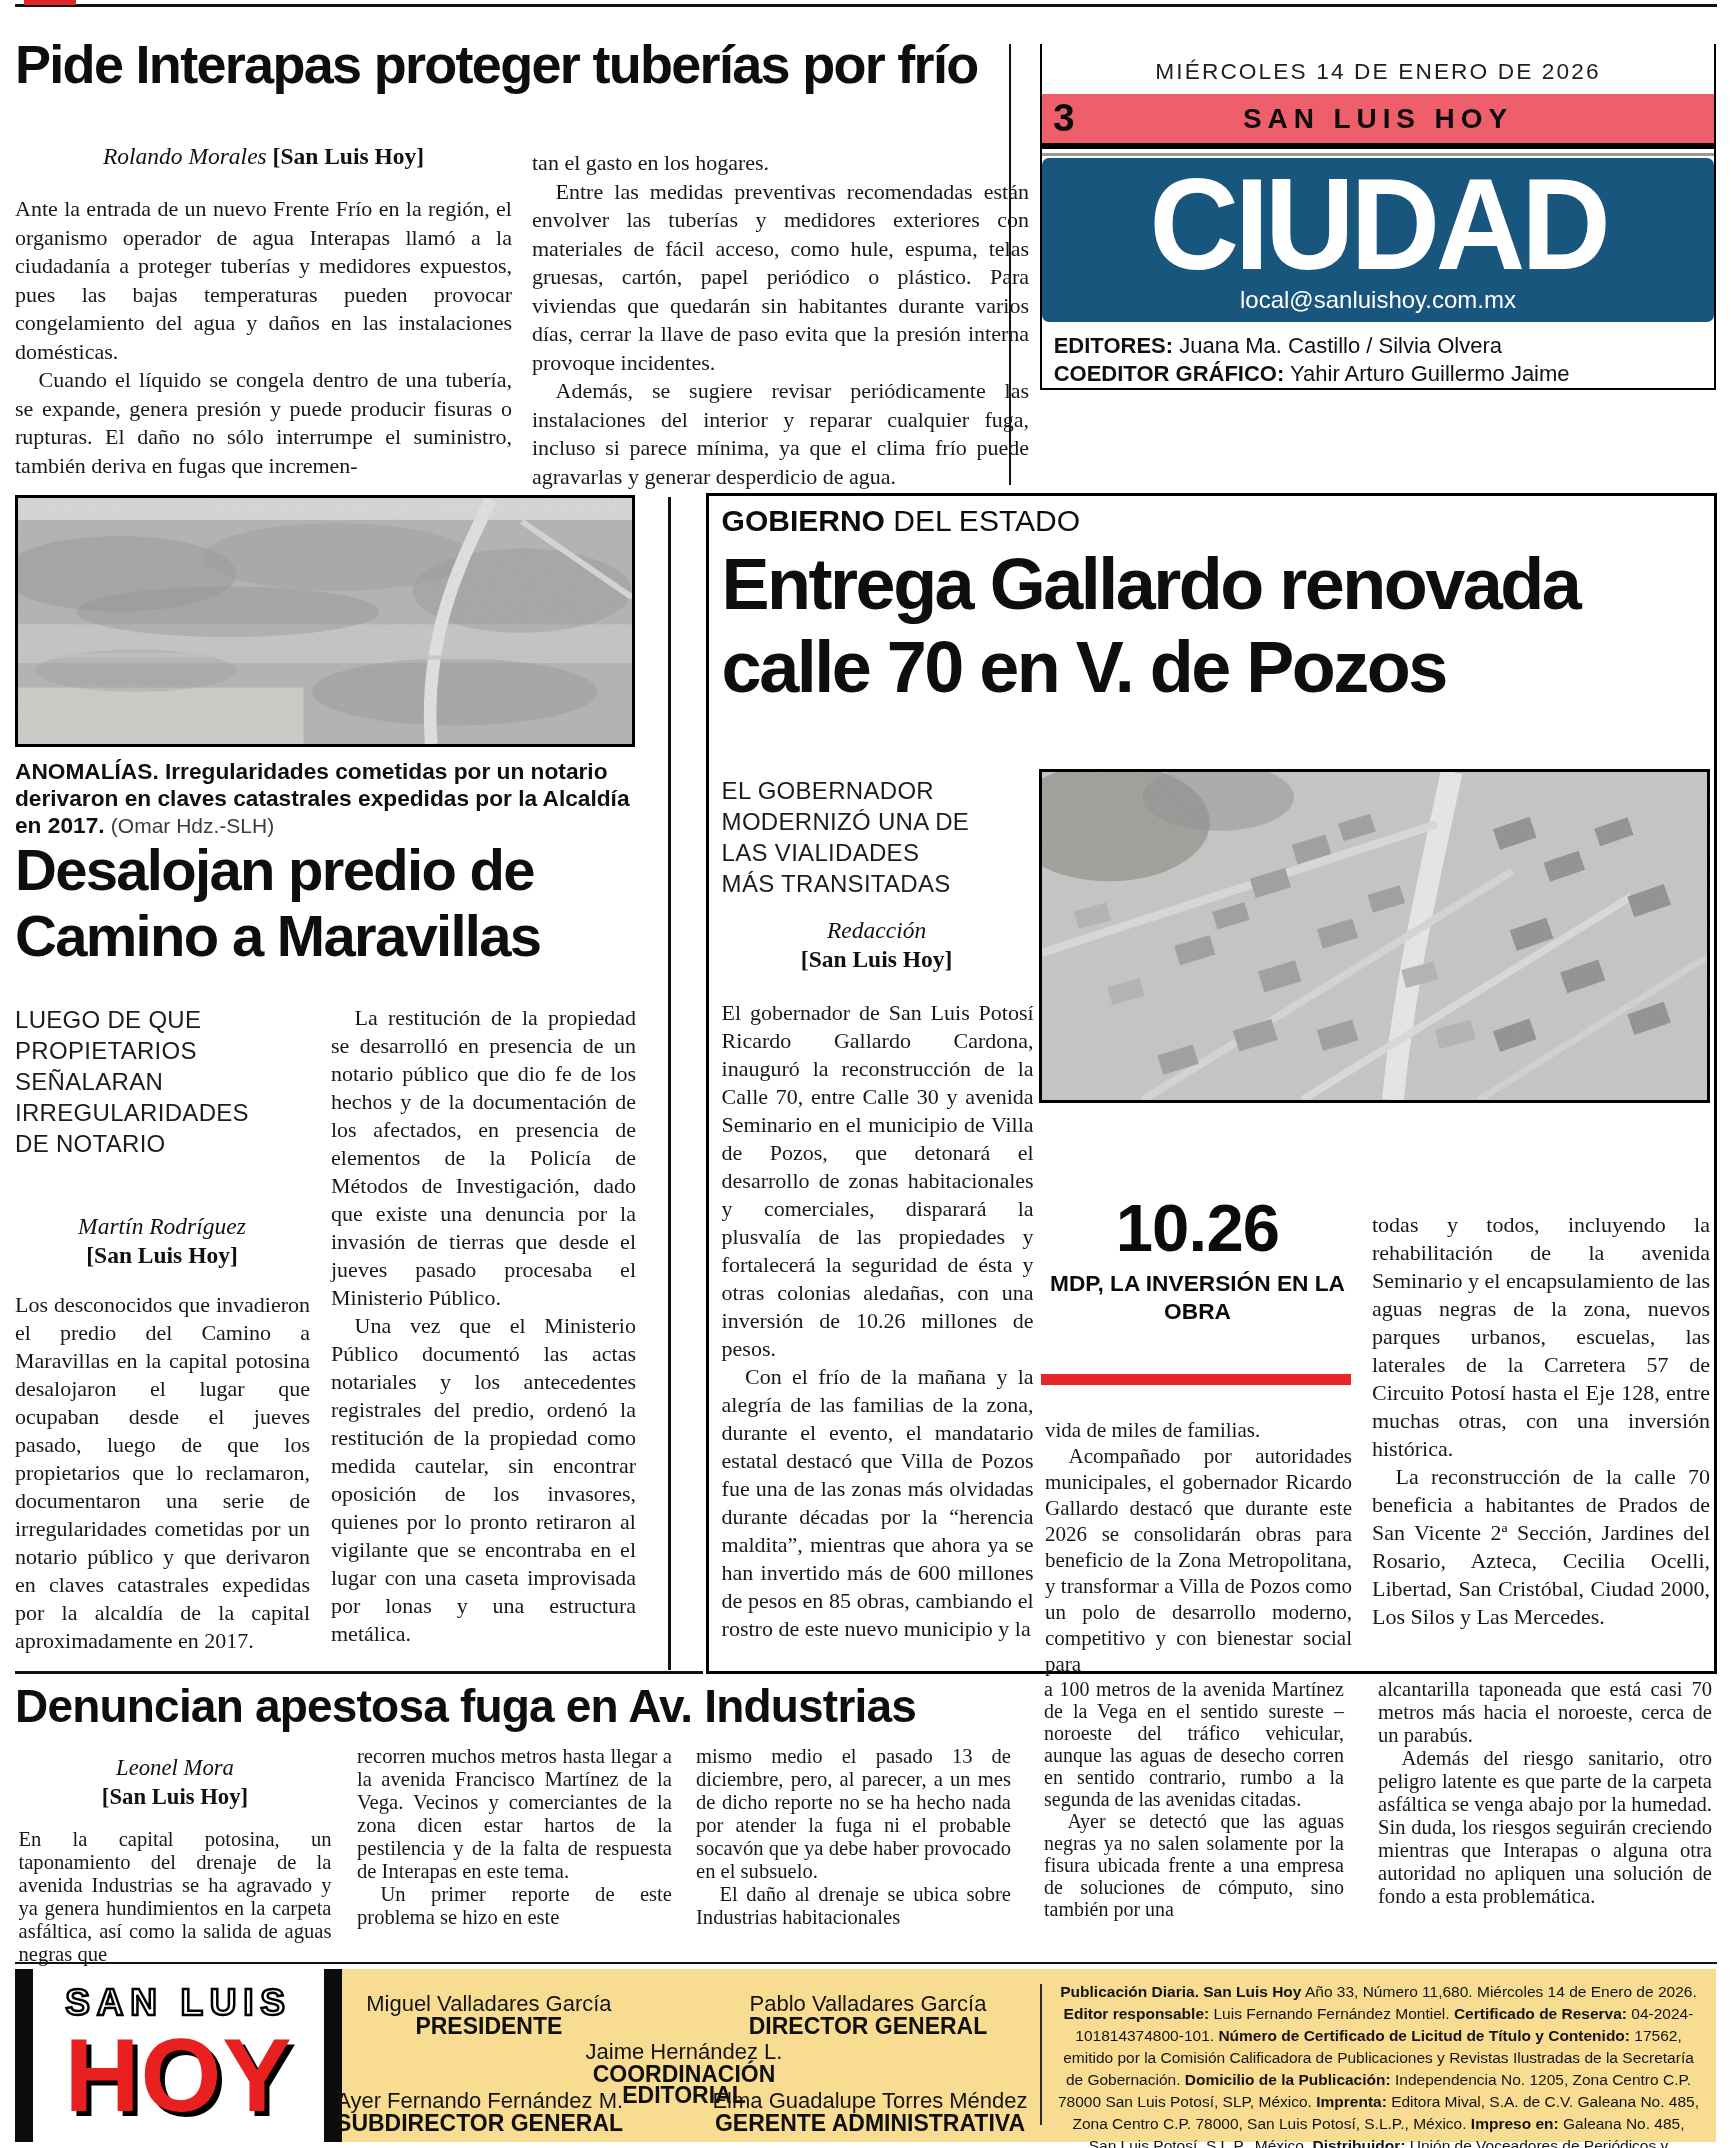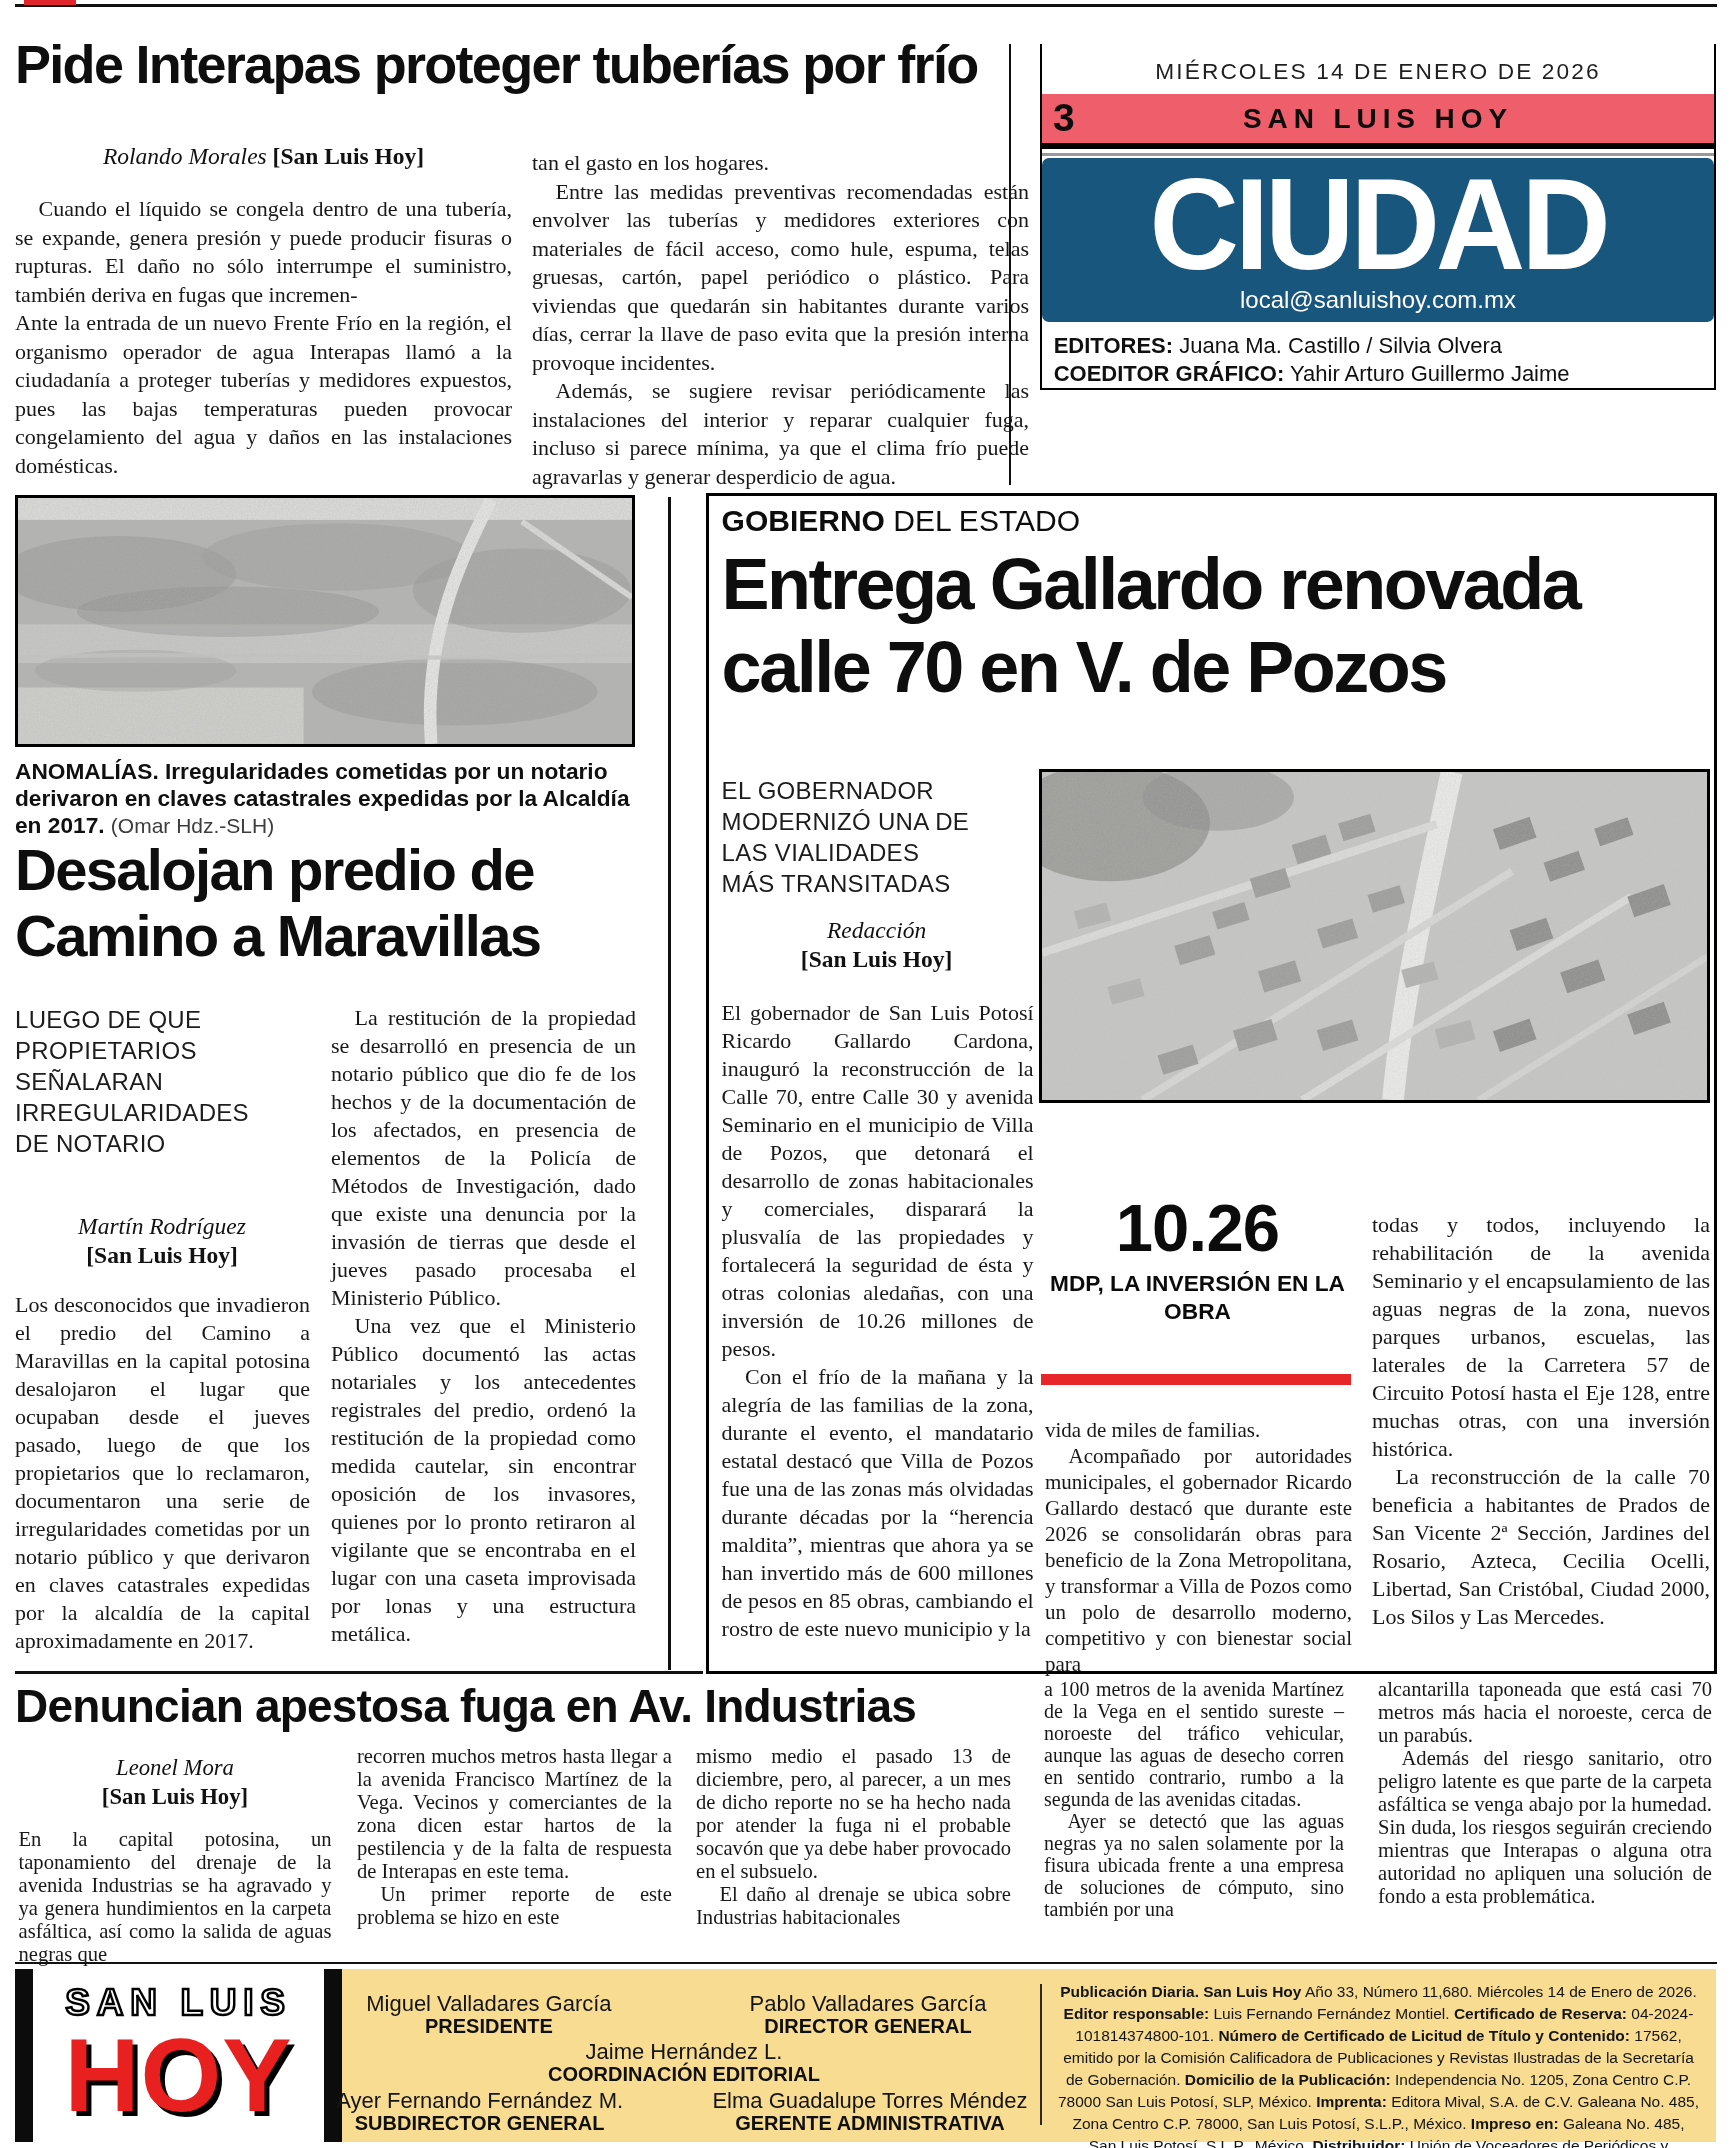--- a/index.html
+++ b/index.html
@@ -57,39 +57,39 @@
   .photo{border:3.4px solid #000;background:#bdbdbb;box-sizing:border-box;overflow:hidden;}
   .photo svg{display:block;width:100%;height:100%;}
   
   .logo-box{background:#ffffff;}
   .logo-bar{position:absolute;top:0;width:17.6px;height:100%;background:#0c0c0c;}
   .logo-sanluis{text-align:center;font-size:37px;font-weight:700;letter-spacing:6.7px;color:#ffffff;-webkit-text-stroke:2.5px #000;margin-top:13.4px;}
   .logo-hoy{text-align:center;font-size:104px;line-height:1;font-weight:900;letter-spacing:0.8px;color:#e8201f;text-shadow:5px 5px 0 #000;margin-top:-1.7px;}
   .footer-yellow{background:#f8dc92;}
   .staff{position:absolute;text-align:center;}
   .staff .sn{font-size:22px;color:#141414;line-height:25px;}
-  .staff .sr{font-size:20px;font-weight:800;color:#101010;line-height:21px;}
+  .staff .sr{font-size:23px;font-weight:800;color:#101010;line-height:21px;}
   .legal{font-size:15.5px;line-height:22px;color:#141414;text-align:center;}
   .legal b{font-weight:800;}
 </style>
 </head>
 <body>
 
 <div class="abs rule-h" style="left:15px;top:4.2px;width:1702px;height:2.5px;"></div>
 <div class="abs" style="left:23.5px;top:0;width:52px;height:5px;background:#e0262a;"></div>
 
 <section>
   <h1 class="abs headline hl-interapas" style="left:15px;top:37px;width:1003px;margin:0;">Pide Interapas proteger tuberías por frío</h1>
   <div class="abs byline" style="left:15px;top:143px;width:497px;">
     <span class="nm">Rolando Morales</span>
     <span class="br">[San Luis Hoy]</span>
   </div>
   <div class="abs bodytext bt-interapas" style="left:15px;top:195px;width:497px;">
+    <p class="p">Ante la entrada de un nuevo Frente Frío en la región, el organismo operador de agua Interapas llamó a la ciudadanía a proteger tuberías y medidores expuestos, pues las bajas temperaturas pueden provocar congelamiento del agua y daños en las instalaciones domésticas.</p>
     <p class="p ind">Cuando el líquido se congela dentro de una tubería, se expande, genera presión y puede producir fisuras o rupturas. El daño no sólo interrumpe el suministro, también deriva en fugas que incremen-</p>
-    <p class="p">Ante la entrada de un nuevo Frente Frío en la región, el organismo operador de agua Interapas llamó a la ciudadanía a proteger tuberías y medidores expuestos, pues las bajas temperaturas pueden provocar congelamiento del agua y daños en las instalaciones domésticas.</p>
   </div>
   <div class="abs bodytext bt-interapas" style="left:532px;top:149px;width:497px;">
     <p class="p">tan el gasto en los hogares.</p>
     <p class="p ind">Entre las medidas preventivas recomendadas están envolver las tuberías y medidores exteriores con materiales de fácil acceso, como hule, espuma, telas gruesas, cartón, papel periódico o plástico. Para viviendas que quedarán sin habitantes durante varios días, cerrar la llave de paso evita que la presión interna provoque incidentes.</p>
     <p class="p ind">Además, se sugiere revisar periódicamente las instalaciones del interior y reparar cualquier fuga, incluso si parece mínima, ya que el clima frío puede agravarlas y generar desperdicio de agua.</p>
   </div>
 </section>
 
 <div class="abs rule-v" style="left:1009px;top:44px;width:1.7px;height:441px;"></div>
 

